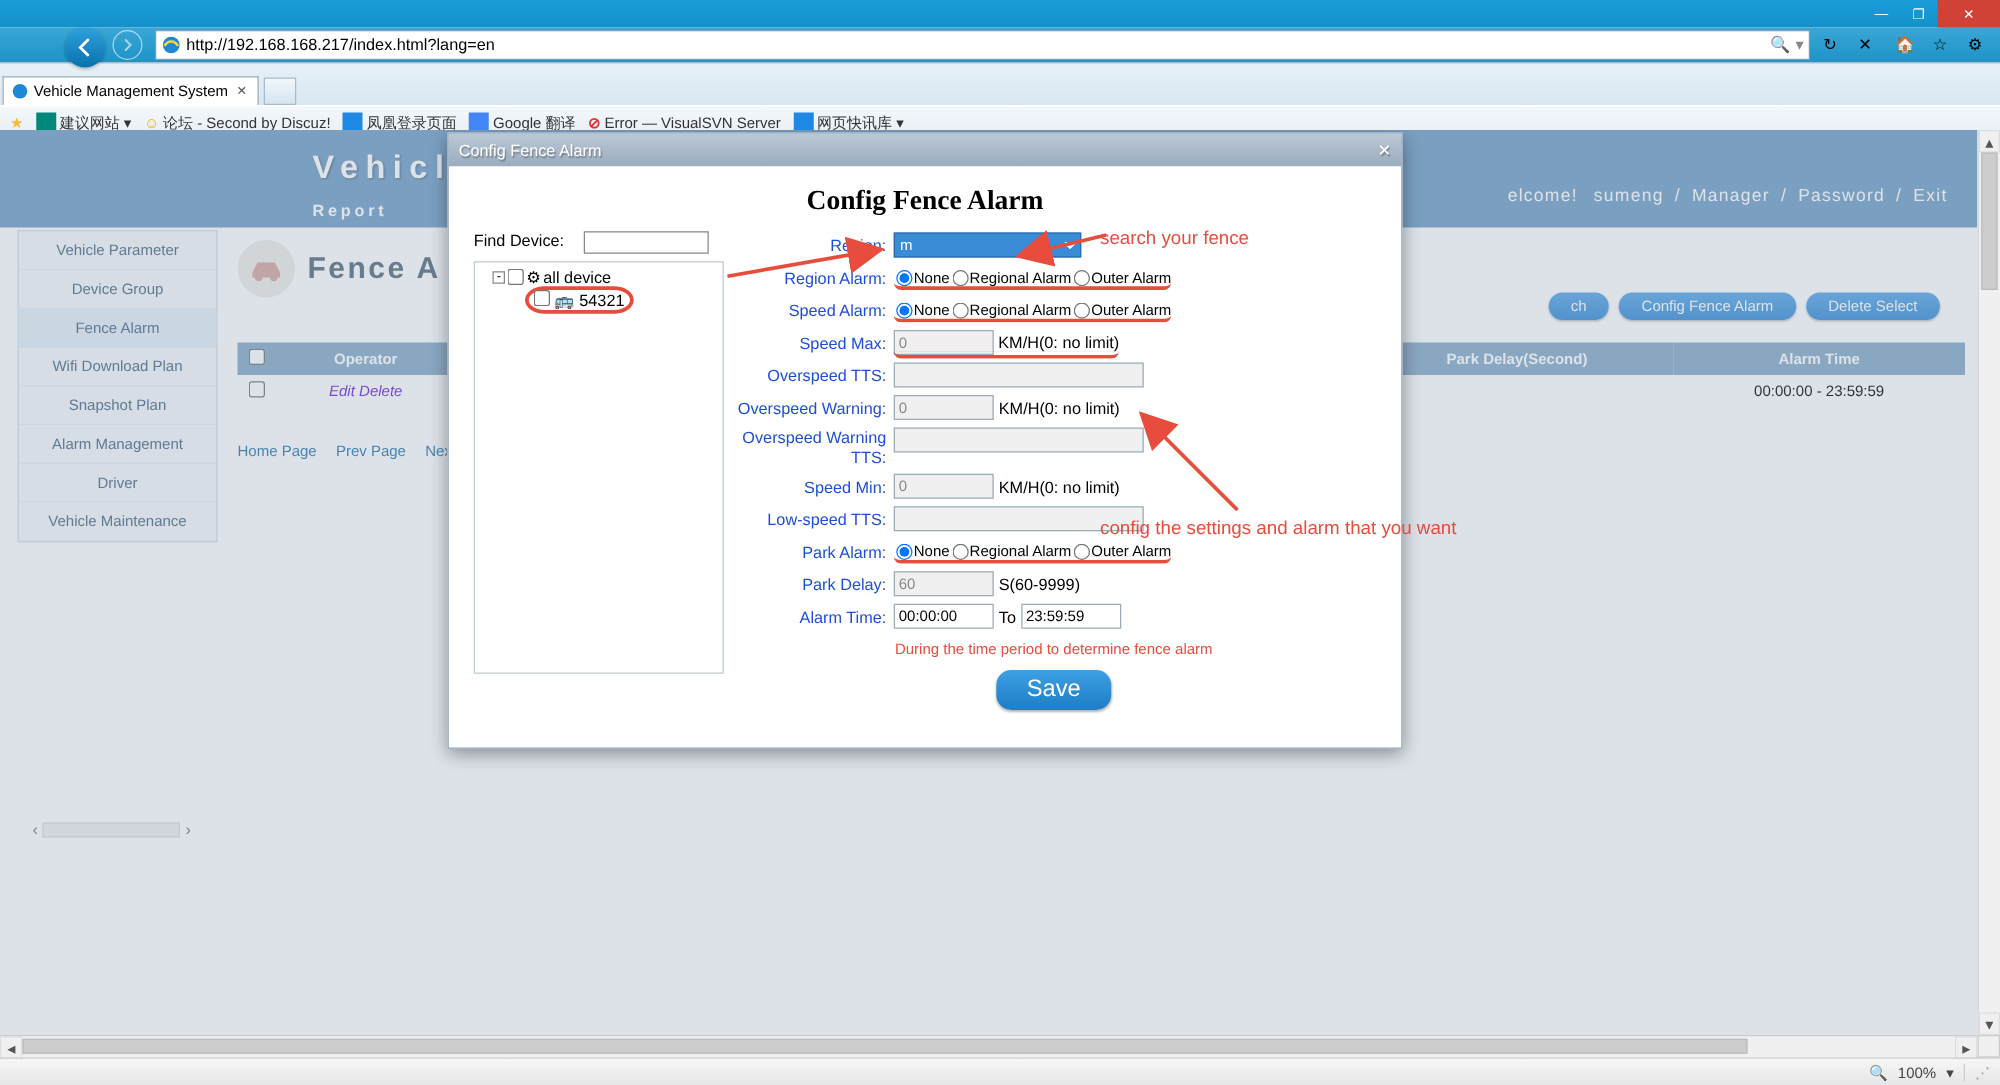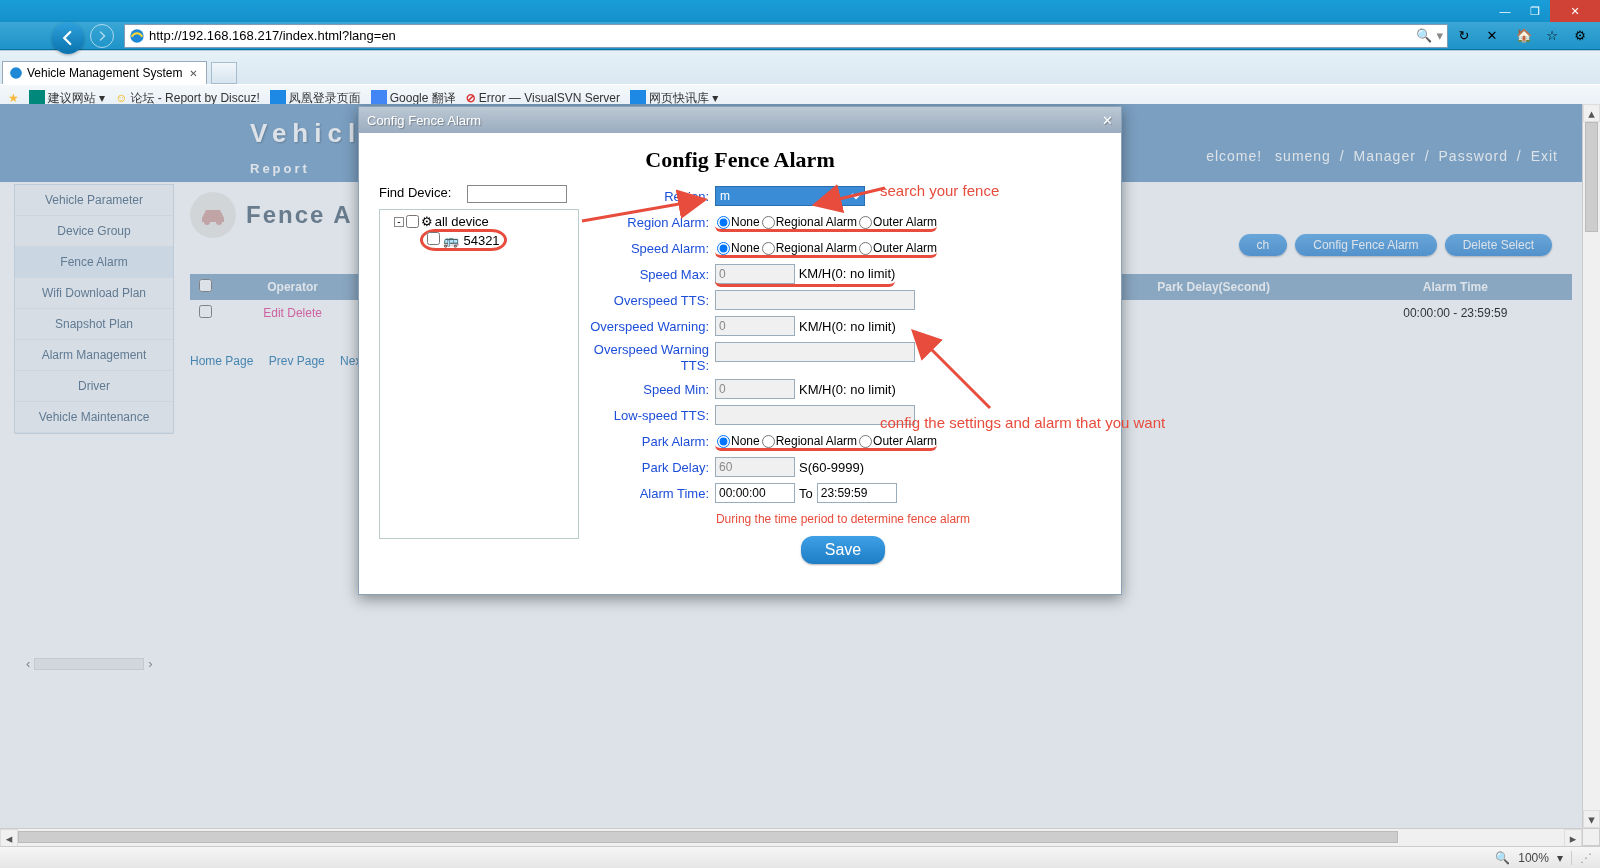--- a/index.html
+++ b/index.html
@@ -68,21 +68,21 @@
 #pagetitle .caricon{width:46px;height:46px;border-radius:50%;background:#efede9;display:flex;align-items:center;justify-content:center;}
 #pagetitle h2{font-size:24px;color:#5a6e7e;letter-spacing:2px;}
 .btnbar{display:flex;gap:8px;position:absolute;right:20px;top:50px;}
 .roundbtn{background:linear-gradient(#5aa8e8,#3a8cd6);color:#fff;border:none;border-radius:12px;padding:4px 18px;font-size:12px;box-shadow:0 1px 2px rgba(0,0,0,0.3);}
 
 
 #ftable{position:absolute;left:0;right:20px;top:90px;}
 #ftable thead{background:#8aabc8;color:#fff;}
 #ftable th,#ftable td{padding:5px 8px;font-size:12px;text-align:center;margin-top:27px;}
 #ftable tbody tr{background:#fff;}
-#ftable a{color:#ec4899;text-decoration:none;}
+#ftable a{color:#6d28d9;text-decoration:none;font-style:italic;}
 #pager{padding-top:20px;color:#2a7ab0;font-size:12px;}
 #pager a{padding-right:12px;color:#2a7ab0;text-decoration:none;}
 
 
 .miniarrows{position:absolute;left:26px;top:552px;display:flex;align-items:center;gap:4px;color:#777;}
 .miniarrows .track{width:110px;height:12px;background:#f0f0f0;border:1px solid #ddd;display:inline-block;}
 
 
 #dialog { position:absolute; left:358px; top:2px; width:764px; background:#fff; border:1px solid #8aa2b9; box-shadow:0 4px 14px rgba(0,0,0,0.4); }
 #dlgtitle { height:26px; background:linear-gradient(#bcc8d4,#9aacbf); color:#fff; text-shadow:1px 1px 1px rgba(0,0,0,0.3); display:flex; align-items:center; padding:0 8px; font-size:13px; justify-content:space-between;}
@@ -103,21 +103,21 @@
 .rightform .w80{width:80px;}
 .rightform .w200{width:200px;background:#f0f0f0;border:1px solid #c4c9cf;}
 .rightform .wro{background:#f0f0f0;border:1px solid #c4c9cf;color:#888;}
 .rightform select{width:150px;height:20px;background:#3a8cd6;color:#fff;border:1px solid #2a6cae;font-size:12px;}
 .radiogrp{display:flex;align-items:center;gap:0;}
 .radiogrp label{display:flex;align-items:center;font-size:12px;}
 .radiogrp input{margin:0 1px 0 2px;}
 .radiounder { position:relative; }
 .radiounder::after{content:"";position:absolute;left:0;right:0;bottom:-3px;height:3px;background:transparent;border-bottom:3px solid #e74c3c;border-radius:0 0 10px 10px;}
 .notetext{color:#e74c3c;font-size:12px;text-align:center;padding-top:6px;}
-.savebtn{display:block;margin:10px auto 0;background:linear-gradient(#3ea0e6,#1e7dc4);color:#fff;border:none;border-radius:12px;padding:5px 24px;font-size:16px;box-shadow:0 1px 2px rgba(0,0,0,0.3);}
+.savebtn{display:block;margin:10px auto 0;background:linear-gradient(#3ea0e6,#1e7dc4);color:#fff;border:none;border-radius:12px;padding:5px 24px;font-size:19px;box-shadow:0 1px 2px rgba(0,0,0,0.3);}
 
 
 .ann{position:absolute;color:#e74c3c;font-size:15px;pointer-events:none;}
 .ann svg{position:absolute;overflow:visible;}
 
 
 .gicon{width:14px;height:14px;display:inline-block;}
 input[type=checkbox]{width:13px;height:13px;}
 </style>
 </head>
@@ -173,21 +173,21 @@
 </div>
 
 <div id="favbar">
   <span class="star">★</span>
   <a>
       <span class="fico" style="background:#00897b"></span>
       <span>建议网站 ▾</span>
     </a>
   <a>
       <span style="color:#f0b400">☺</span>
-      <span>论坛 - Report by Discuz!</span>
+      <span>论坛 - Second by Discuz!</span>
     </a>
   <a>
       <span class="fico" style="background:#1e88e5"></span>
       <span>凤凰登录页面</span>
     </a>
   <a>
       <span class="fico" style="background:#4285f4"></span>
       <span>Google 翻译</span>
     </a>
   <a>

